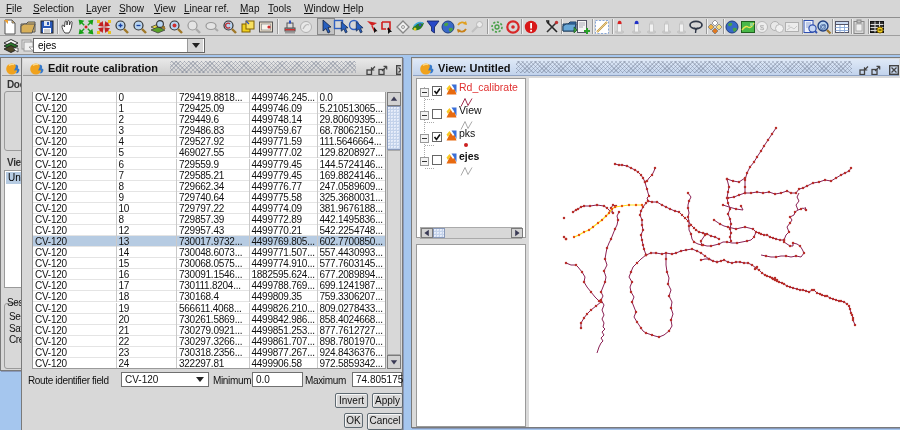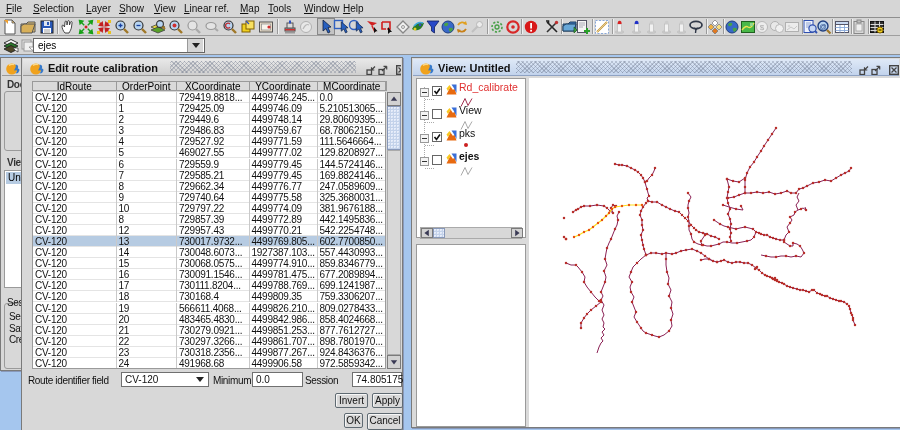--- a/index.html
+++ b/index.html
@@ -408,27 +408,20 @@
       <span class="wb" style="left:355px"><svg width="10" height="10" viewBox="0 0 10 10" style="">
             <rect x="1" y="4.5" width="5" height="5" fill="none" stroke="#444" stroke-width="1.3"></rect>
             <path d="M4,6 L8.7,1.3 M8.7,1.3 v3.2 M8.7,1.3 h-3.2" stroke="#444" stroke-width="1.2" fill="none"></path>
           </svg></span>
       <span class="wb" style="left:373px"><svg width="10" height="10" viewBox="0 0 10 10" style="">
             <rect x="0.7" y="0.7" width="8.6" height="8.6" fill="none" stroke="#444" stroke-width="1.4"></rect>
             <path d="M2.5,2.5 L7.5,7.5 M7.5,2.5 L2.5,7.5" stroke="#444" stroke-width="1.3"></path>
           </svg></span>
     </div>
     <div id="edtable">
-      <div id="thead">
-        <div style="left:0;width:83.5px">IdRoute</div>
-        <div style="left:83.5px;width:60.5px">OrderPoint</div>
-        <div style="left:144px;width:72.5px">XCoordinate</div>
-        <div style="left:216.5px;width:68px">YCoordinate</div>
-        <div style="left:284.5px;width:69.5px">MCoordinate</div>
-      </div>
       <div id="tbody">
           <div class="trow" style="top:0.0px">
             <div class="c c1">CV-120</div>
             <div class="c c2">0</div>
             <div class="c c3">729419.8818...</div>
             <div class="c c4">4499746.245...</div>
             <div class="c c5">0.0</div>
           </div>
           <div class="trow" style="top:11.1px">
             <div class="c c1">CV-120</div>
@@ -518,35 +511,35 @@
             <div class="c c1">CV-120</div>
             <div class="c c2">13</div>
             <div class="c c3">730017.9732...</div>
             <div class="c c4">4499769.805...</div>
             <div class="c c5">602.7700850...</div>
           </div>
           <div class="trow" style="top:155.1px">
             <div class="c c1">CV-120</div>
             <div class="c c2">14</div>
             <div class="c c3">730048.6073...</div>
-            <div class="c c4">1927387.103...</div>
+            <div class="c c4">4499771.507...</div>
             <div class="c c5">557.4430993...</div>
           </div>
           <div class="trow" style="top:166.2px">
             <div class="c c1">CV-120</div>
             <div class="c c2">15</div>
             <div class="c c3">730068.0575...</div>
             <div class="c c4">4499774.910...</div>
-            <div class="c c5">859.8346779...</div>
+            <div class="c c5">577.7603145...</div>
           </div>
           <div class="trow" style="top:177.3px">
             <div class="c c1">CV-120</div>
             <div class="c c2">16</div>
             <div class="c c3">730091.1546...</div>
-            <div class="c c4">4499781.475...</div>
+            <div class="c c4">1882595.624...</div>
             <div class="c c5">677.2089894...</div>
           </div>
           <div class="trow" style="top:188.4px">
             <div class="c c1">CV-120</div>
             <div class="c c2">17</div>
             <div class="c c3">730111.8204...</div>
             <div class="c c4">4499788.769...</div>
             <div class="c c5">699.1241987...</div>
           </div>
           <div class="trow" style="top:199.4px">
@@ -559,21 +552,21 @@
           <div class="trow" style="top:210.5px">
             <div class="c c1">CV-120</div>
             <div class="c c2">19</div>
             <div class="c c3">566611.4068...</div>
             <div class="c c4">4499826.210...</div>
             <div class="c c5">809.0278433...</div>
           </div>
           <div class="trow" style="top:221.6px">
             <div class="c c1">CV-120</div>
             <div class="c c2">20</div>
-            <div class="c c3">483465.4830...</div>
+            <div class="c c3">730261.5869...</div>
             <div class="c c4">4499842.986...</div>
             <div class="c c5">858.4024668...</div>
           </div>
           <div class="trow" style="top:232.7px">
             <div class="c c1">CV-120</div>
             <div class="c c2">21</div>
             <div class="c c3">730279.0921...</div>
             <div class="c c4">4499851.253...</div>
             <div class="c c5">877.7612727...</div>
           </div>
@@ -587,21 +580,21 @@
           <div class="trow" style="top:254.8px">
             <div class="c c1">CV-120</div>
             <div class="c c2">23</div>
             <div class="c c3">730318.2356...</div>
             <div class="c c4">4499877.267...</div>
             <div class="c c5">924.8436376...</div>
           </div>
           <div class="trow" style="top:265.9px">
             <div class="c c1">CV-120</div>
             <div class="c c2">24</div>
-            <div class="c c3">491968.68</div>
+            <div class="c c3">322297.81</div>
             <div class="c c4">4499906.58</div>
             <div class="c c5">972.5859342...</div>
           </div>
         </div>
       <div class="sbtn" style="left:355px;top:11px;width:14px;height:14px">
           <svg width="12" height="12" viewBox="0 0 12 12" style="display:block">
             <polygon points="6.0,3.4 2.8,7.8 9.2,7.8" fill="#3a3a55"></polygon>
           </svg>
         </div>
       <div class="thumbv" style="left:355px;top:25px;width:14px;height:44px"></div>
@@ -610,21 +603,21 @@
           <svg width="12" height="12" viewBox="0 0 12 12" style="display:block">
             <polygon points="6.0,8.6 2.8,4.2 9.2,4.2" fill="#3a3a55"></polygon>
           </svg>
         </div>
     </div>
     <div class="lbl" style="left:6px;top:317px">Route identifier field</div>
     <div class="tfield" style="left:99px;top:314px;width:88px;height:15px">CV-120
       <div style="right:4px;top:4px" class="dtri"></div></div>
     <div class="lbl" style="left:191px;top:317px">Minimum</div>
     <div class="tfield" style="left:230px;top:314px;width:51px;height:15px">0.0</div>
-    <div class="lbl" style="left:283px;top:317px">Session</div>
+    <div class="lbl" style="left:283px;top:317px">Maximum</div>
     <div class="tfield" style="left:330px;top:314px;width:50px;height:15px">74.805175</div>
     <div class="btn" style="left:313px;top:335px;width:33px;height:15px;line-height:14px">Invert</div>
     <div class="btn" style="left:350px;top:335px;width:31px;height:15px;line-height:14px">Apply</div>
     <div class="btn" style="left:322px;top:355px;width:19px;height:15px;line-height:14px">OK</div>
     <div class="btn" style="left:345px;top:355px;width:36px;height:17px;line-height:14px">Cancel</div>
   </div>
 
   <div class="win" id="viewwin">
     <div class="tbar">
       <span style="position:absolute;left:7px;top:2px"><svg width="14" height="13" viewBox="0 0 14 13" style="">

